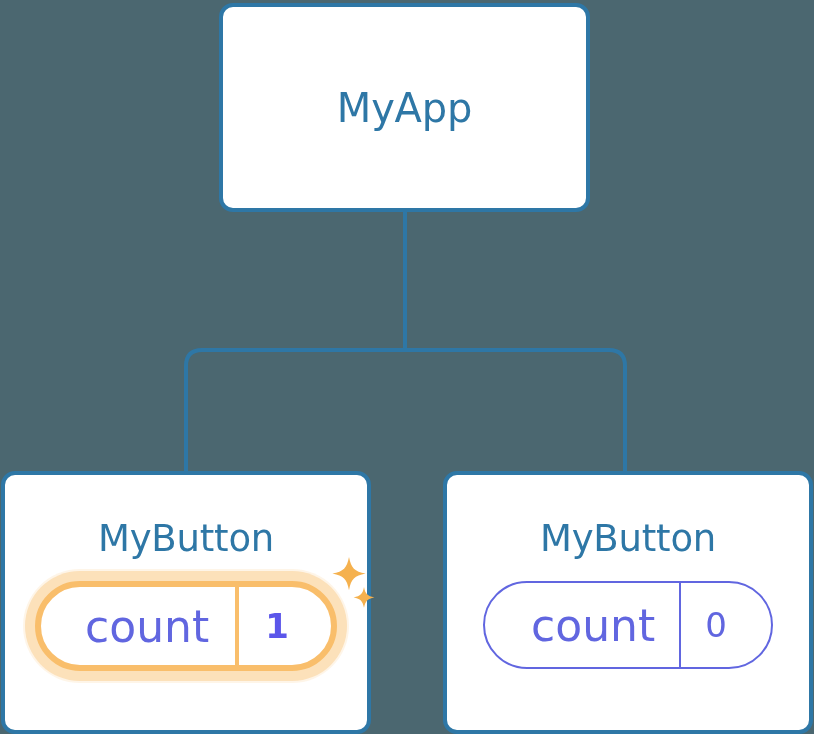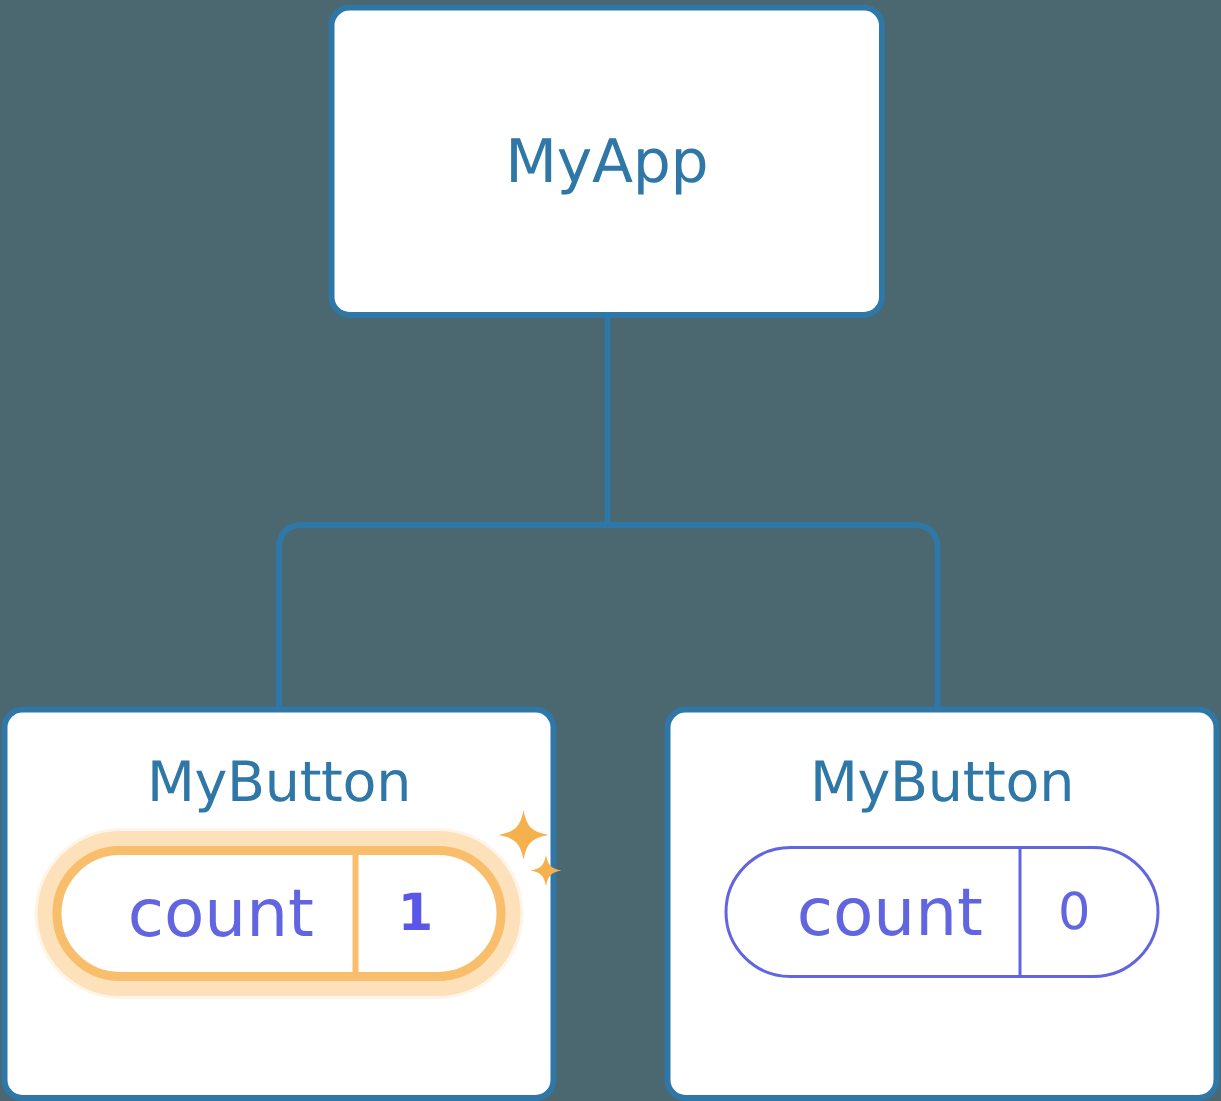--- a/index.html
+++ b/index.html
@@ -48,21 +48,21 @@
     left: 219px;
     top: 3px;
     width: 371px;
     height: 209px;
     justify-content: center;
   }
 
   .node-child {
     top: 471px;
     height: 263px;
-    padding-top: 28px;
+    padding-top: 45px;
   }
   .node-child-left  { left: 1px;   width: 370px; }
   .node-child-right { left: 443px; width: 370px; }
 
   .node-title {
     color: #2e77a6;
     font-size: 38px;
     line-height: 1;
     letter-spacing: -0.2px;
     white-space: nowrap;

